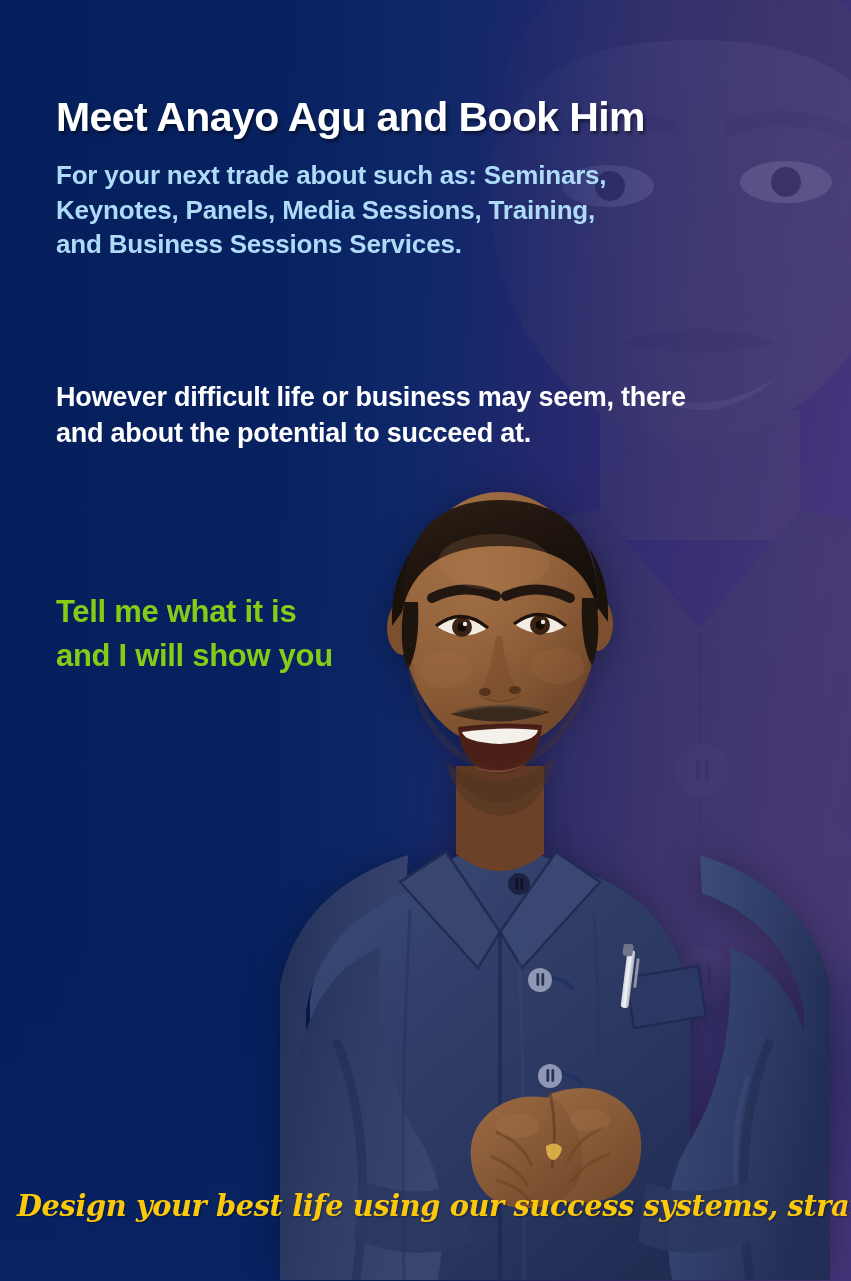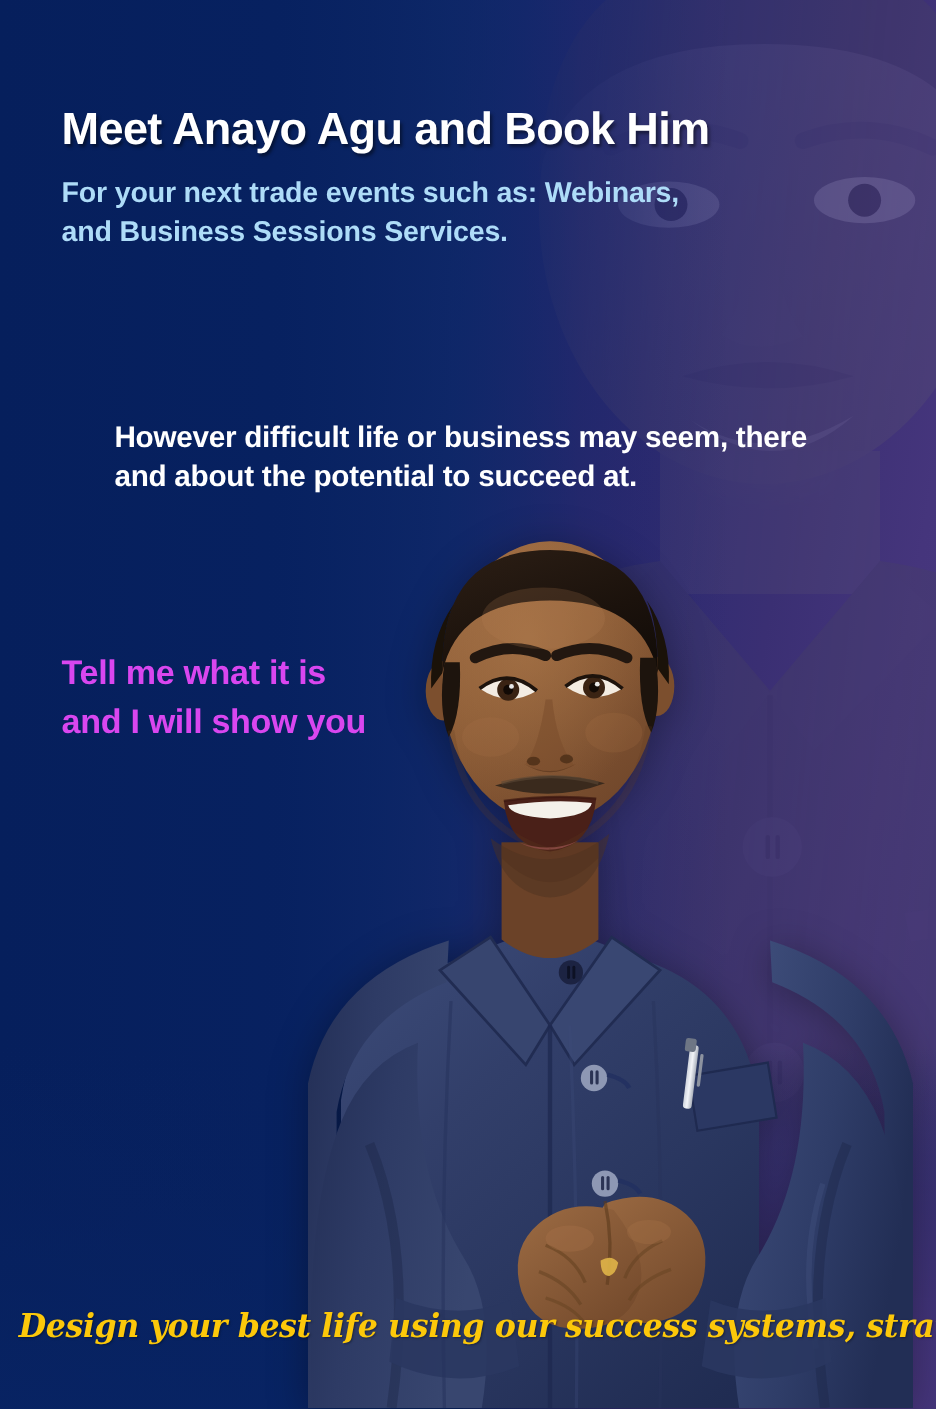--- a/index.html
+++ b/index.html
@@ -119,30 +119,30 @@
   .body-quote {
     position: absolute;
     left: 56px;
     top: 380px;
     font-size: 27px;
     font-weight: 700;
     line-height: 1.33;
     color: #ffffff;
     letter-spacing: -0.25px;
   }
-  .body-quote .ln { display: block; white-space: nowrap; margin-left: 48px; }
+  .body-quote .ln { display: block; white-space: nowrap; }
 
   .cta {
     position: absolute;
     left: 56px;
     top: 590px;
     font-size: 31px;
     font-weight: 700;
     line-height: 1.42;
-    color: #d946ef;
+    color: #84cc16;
     letter-spacing: -0.3px;
   }
   .cta .ln { display: block; white-space: nowrap; }
 
   .tagline {
     position: absolute;
     left: 0; right: 0;
     top: 1188px;
     text-align: center;
     font-family: "DejaVu Serif", serif;
@@ -415,21 +415,22 @@
       <ellipse cx="196" cy="190" rx="26" ry="18" fill="#a87447" opacity="0.22"></ellipse>
       <ellipse cx="308" cy="186" rx="26" ry="18" fill="#a87447" opacity="0.20"></ellipse>
 
       <ellipse cx="244" cy="82" rx="56" ry="28" fill="#b98253" opacity="0.20"></ellipse>
     </g>
   </svg>
 
   <div class="headline">Meet Anayo Agu and Book Him</div>
 
   <div class="subhead">
-    <span class="ln">For your next trade events such as: Webinars,</span>
+    <span class="ln">For your next trade about such as: Seminars,</span>
+    <span class="ln">Keynotes, Panels, Media Sessions, Training,</span>
     <span class="ln">and Business Sessions Services.</span>
   </div>
 
   <div class="body-quote">
     <span class="ln">However difficult life or business may seem, there</span>
     <span class="ln">and about the potential to succeed at.</span>
   </div>
 
   <div class="cta">
     <span class="ln">Tell me what it is</span>

